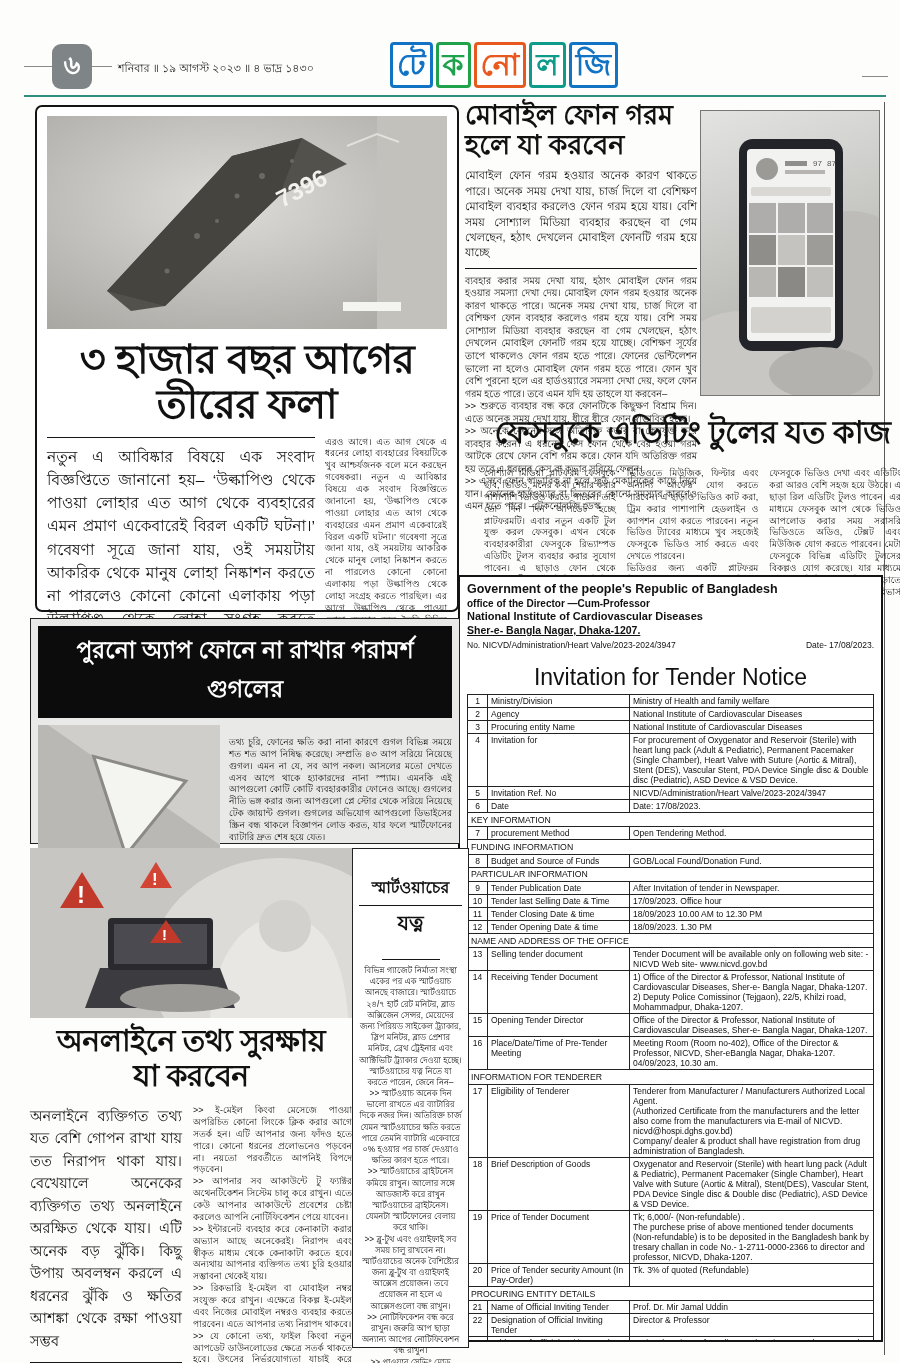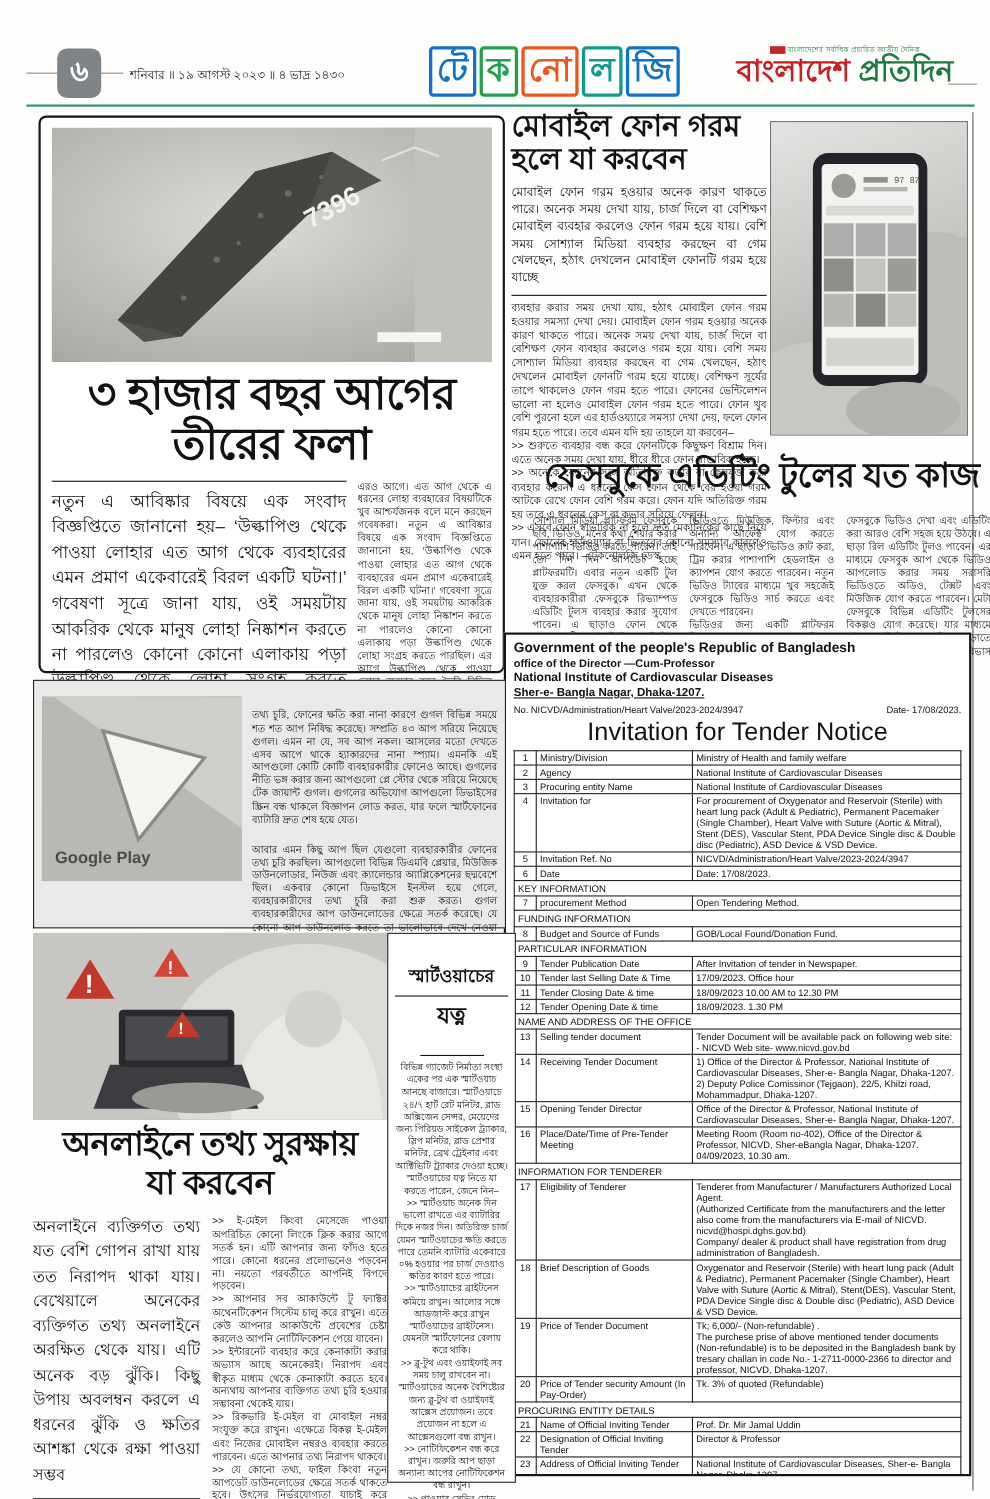--- a/index.html
+++ b/index.html
@@ -53,21 +53,21 @@
   #fb-article { left:484px; top:408px; width:417px; height:164px; }
   #fb-headline { text-align:center; font-size:31px; font-weight:bold; letter-spacing:-.5px; }
   #fb-cols { display:flex; gap:11px; margin-top:8px; }
   #fb-cols > div { flex:1; }
   
   #tender-box { left:458px; top:575px; width:425px; height:767px; border:2px solid #141414; background:#fff; padding:5px 7px 3px; overflow:hidden; }
   .t-center { font-weight:bold; line-height:1.25; }
   #t-gov1 { font-size:12.5px; } #t-gov2 { font-size:10px; } #t-gov3 { font-size:11px; }
   #t-gov4 { font-size:10.5px; text-decoration:underline; }
   #t-refline { display:flex; justify-content:space-between; font-size:8.5px; margin-top:3px; }
-  #t-title { text-align:center; font-size:23px; margin:2px 0 3px; font-family:"Liberation Sans",sans-serif; }
+  #t-title { text-align:center; font-size:23px; margin:14px 0 3px; font-family:"Liberation Sans",sans-serif; }
   #t-table { width:100%; border-collapse:collapse; font-size:8.5px; line-height:1.18; }
   #t-table td { border:1px solid #222; padding:1px 3px; vertical-align:top; }
   #t-table td.no { width:20px; text-align:center; }
   #t-table td.lab { width:142px; }
   #t-table tr.sec td { border-left:1px solid #222; border-right:1px solid #222; font-size:8.7px; padding:1.5px 3px; }
   
   #google-box { left:30px; top:618px; width:430px; height:226px; background:#e9e9e7; border:1.5px solid #222; padding:7px; }
   #google-headline { background:#0c0c0c; color:#fff; text-align:center; font-size:23.5px; font-weight:bold; padding:6px 2px 8px; }
   #google-content { display:flex; gap:9px; margin-top:7px; }
   #google-img { width:182px; height:168px; background:linear-gradient(150deg,#d8d8d6,#9f9f9c 70%); position:relative; overflow:hidden; flex:none; }
@@ -98,30 +98,20 @@
       <span>৬</span>
     </div>
   <div id="date-line">শনিবার ॥ ১৯ আগস্ট ২০২৩ ॥ ৪ ভাদ্র ১৪৩০</div>
   <div id="tech-logo">
       <span style="color: rgb(18, 115, 196); border-color: rgb(18, 115, 196);">টে</span>
       <span style="color: rgb(31, 162, 75); border-color: rgb(31, 162, 75);">ক</span>
       <span style="color: rgb(232, 89, 31); border-color: rgb(232, 89, 31);">নো</span>
       <span style="color: rgb(14, 155, 138); border-color: rgb(14, 155, 138);">ল</span>
       <span style="color: rgb(18, 115, 196); border-color: rgb(18, 115, 196);">জি</span>
     </div>
-  <div id="masthead">
-    <div id="masthead-tagline">
-      <span class="tg-box"></span>
-      <span>বাংলাদেশের সর্বাধিক প্রচারিত জাতীয় দৈনিক</span>
-    </div>
-    <div id="masthead-main">
-      <span class="red">বাংলাদেশ</span>
-      <span class="green">প্রতিদিন</span>
-    </div>
-  </div>
   <div id="masthead-dash"></div>
   <div id="header-rule"></div>
   <div id="right-vline"></div>
 
   <div id="arrow-box" class="abs">
     <div id="arrow-img">
       <svg width="402" height="213" viewBox="0 0 402 213">
         <defs>
           <radialGradient id="ag" cx="45%" cy="40%" r="75%">
             <stop offset="0%" stop-color="#dddcd8"></stop>
@@ -289,21 +279,21 @@
             <td class="no">12</td>
             <td class="lab">Tender Opening Date &amp; time</td>
             <td style="white-space:pre-line">18/09/2023. 1.30 PM</td>
           </tr>
           <tr class="sec">
             <td colspan="3">NAME AND ADDRESS OF THE OFFICE</td>
           </tr>
           <tr>
             <td class="no">13</td>
             <td class="lab">Selling tender document</td>
-            <td style="white-space:pre-line">Tender Document will be available pack on following web site: - NICVD Web site- www.nicvd.gov.bd</td>
+            <td style="white-space:pre-line">Tender Document will be available only on following web site: - NICVD Web site- www.nicvd.gov.bd</td>
           </tr>
           <tr>
             <td class="no">14</td>
             <td class="lab">Receiving Tender Document</td>
             <td style="white-space:pre-line">1) Office of the Director &amp; Professor, National Institute of Cardiovascular Diseases, Sher-e- Bangla Nagar, Dhaka-1207.
 2) Deputy Police Comissinor (Tejgaon), 22/5, Khilzi road, Mohammadpur, Dhaka-1207.</td>
           </tr>
           <tr>
             <td class="no">15</td>
             <td class="lab">Opening Tender Director</td>
@@ -358,20 +348,21 @@
             <td class="no">23</td>
             <td class="lab">Address of Official Inviting Tender</td>
             <td style="white-space:pre-line">National Institute of Cardiovascular Diseases, Sher-e- Bangla Nagar, Dhaka-1207.</td>
           </tr>
         </tbody>
       </table>
 
   </div>
 
   <div id="google-box" class="abs">
+    <div id="google-headline">পুরনো অ্যাপ ফোনে না রাখার পরামর্শ গুগলের</div>
     <div id="google-content">
       <div id="google-img">
         <svg width="182" height="168" viewBox="0 0 182 168">
           <rect width="182" height="168" fill="#b9b8b4"></rect>
           <polygon points="10,0 182,0 182,120" fill="#cfcecb"></polygon>
           <polygon points="70,18 150,70 70,122" fill="#f4f4f1" transform="rotate(-18 105 70)"></polygon>
           <polygon points="70,18 150,70 70,122" fill="none" stroke="#8b8a86" stroke-width="3" transform="rotate(-18 105 70)"></polygon>
           <text x="12" y="152" font-size="15" fill="#4c4b47" font-family="Liberation Sans, sans-serif" font-weight="bold">Google Play</text>
         </svg>
       </div>

